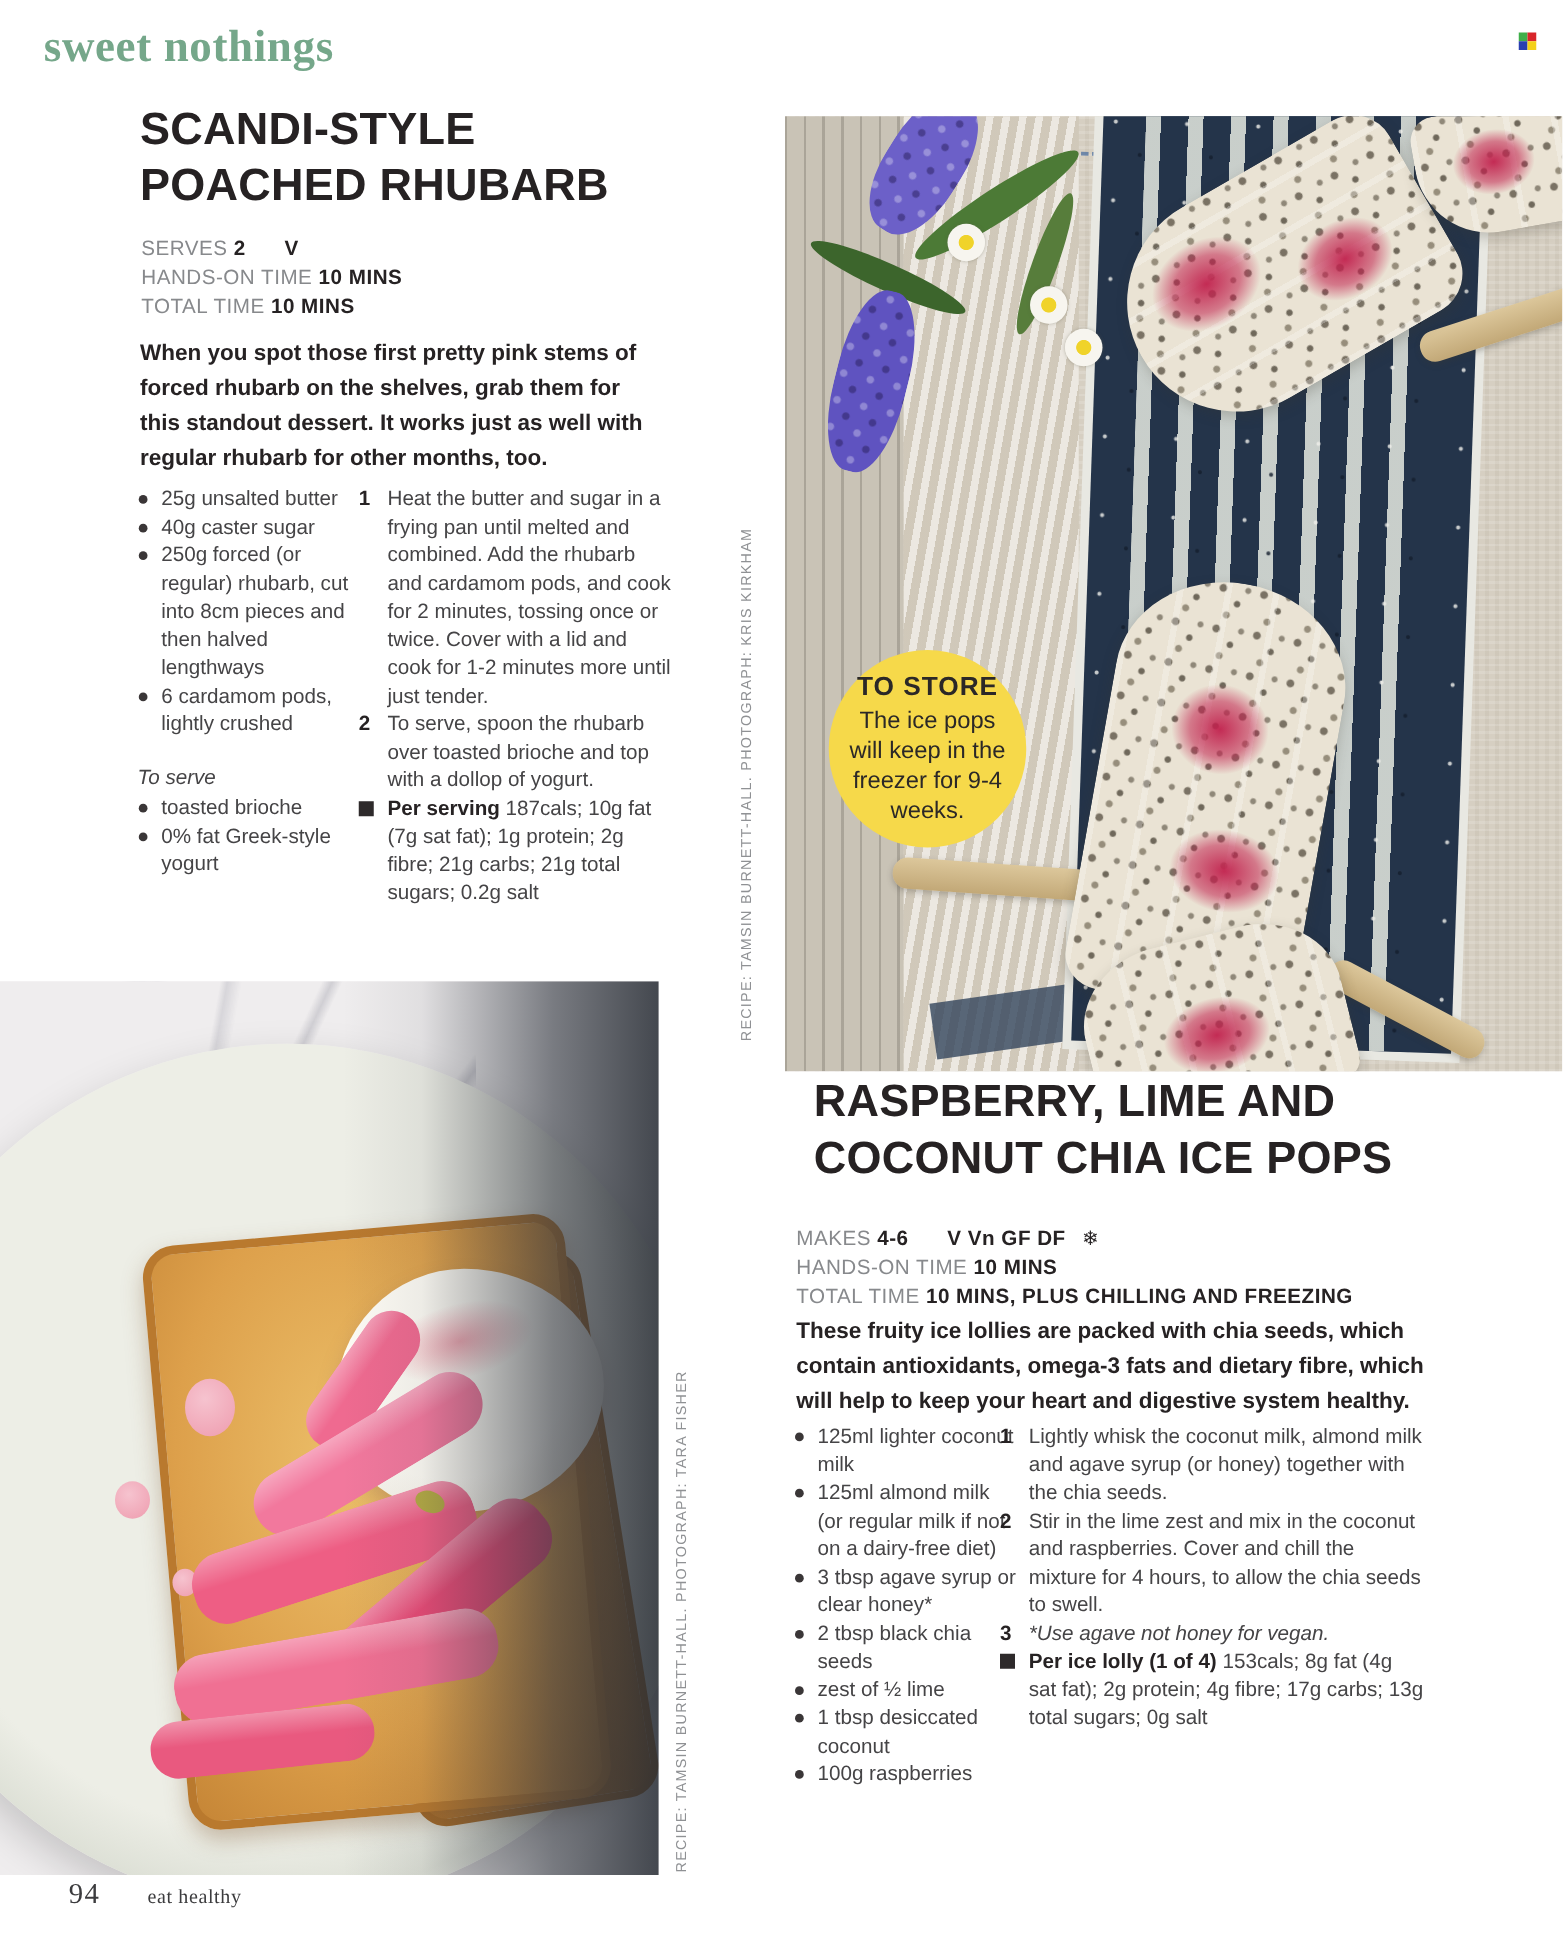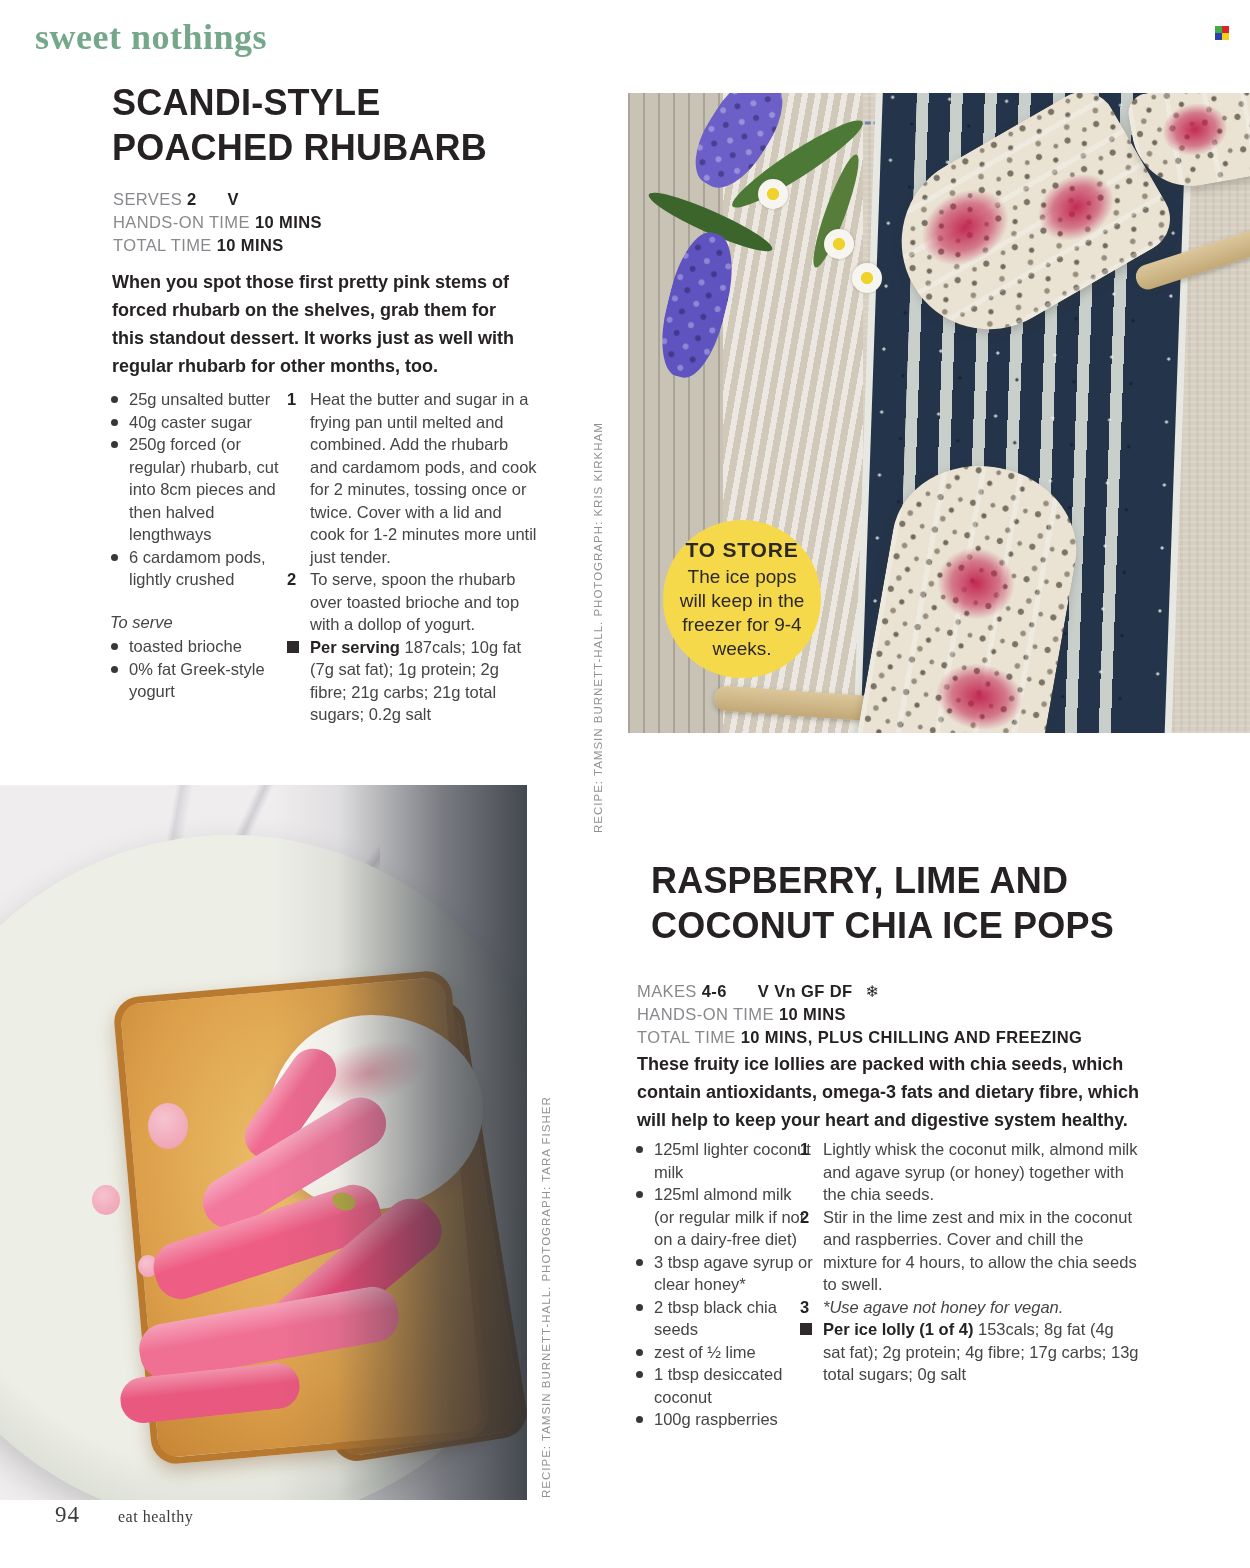--- a/index.html
+++ b/index.html
@@ -52,21 +52,21 @@
   .rr-ing{left:635px;top:1138px;width:178px;}
   .rr-method{left:800px;top:1138px;width:340px;}
 
   
   .vcredit{position:absolute;writing-mode:vertical-rl;transform:rotate(180deg);
         font-size:11.5px;letter-spacing:1px;color:#8f9194;white-space:nowrap;}
   .vc-top{left:592px;top:93px;height:740px;}
   .vc-bottom{left:540px;top:785px;height:713px;}
 
   
-  .photo-pops{position:absolute;left:628px;top:93px;width:622px;height:640px;overflow:hidden;
+  .photo-pops{position:absolute;left:628px;top:93px;width:622px;height:764px;overflow:hidden;
         background:#d6cfc2;
         background-image:
           repeating-linear-gradient(0deg,rgba(255,255,255,.14) 0 2px,transparent 2px 6px),
           repeating-linear-gradient(90deg,rgba(160,150,130,.12) 0 3px,transparent 3px 8px);}
   .wood{position:absolute;left:0;top:0;width:95px;height:100%;background:#c9c3b6;
         background-image:repeating-linear-gradient(90deg,rgba(90,85,75,.28) 0 2px,transparent 2px 15px);}
   .towel{position:absolute;left:95px;top:0;width:140px;height:100%;background:#ddd6c9;
         background-image:repeating-linear-gradient(100deg,rgba(255,255,255,.45) 0 6px,rgba(170,160,140,.25) 6px 13px);}
   .navy-corner{position:absolute;left:118px;top:700px;width:140px;height:45px;background:#33455c;
         transform:rotate(-8deg);opacity:.8;}

